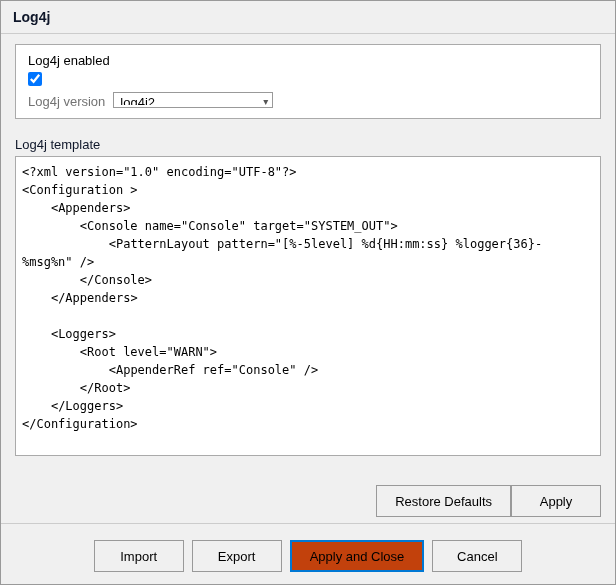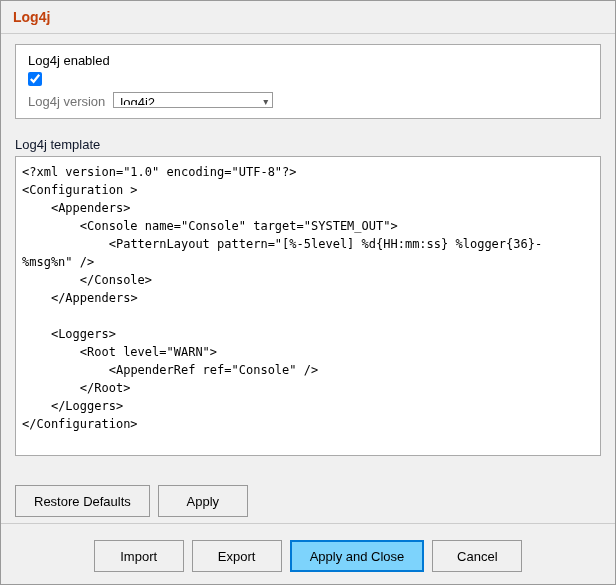--- a/index.html
+++ b/index.html
@@ -17,21 +17,21 @@
       background: #f0f0f0;
       border: 1px solid #999;
       box-shadow: 2px 2px 8px rgba(0,0,0,0.3);
     }
     .dialog-title {
       background: #f0f0f0;
       padding: 8px 12px;
       font-weight: bold;
       font-size: 14px;
       border-bottom: 1px solid #ccc;
-      color: #c2410c;
+      color: #0f172a;
     }
     .dialog-body {
       padding: 10px 14px;
     }
     .section-box {
       border: 1px solid #aaa;
       padding: 8px 12px;
       margin-bottom: 18px;
       background: #fff;
     }
@@ -96,21 +96,21 @@
       font-size: 12px;
       padding: 6px;
       resize: none;
       background: #fff;
       color: #000;
       overflow: auto;
       line-height: 1.5;
     }
     .bottom-buttons-top {
       display: flex;
-      gap: 8px;
+      justify-content: flex-end;
       padding: 6px 14px;
     }
     .divider {
       border: none;
       border-top: 1px solid #ccc;
       margin: 0 0 8px 0;
     }
     .bottom-buttons-main {
       display: flex;
       justify-content: center;
@@ -121,21 +121,21 @@
       padding: 5px 18px;
       font-size: 13px;
       border: 1px solid #999;
       background: #f0f0f0;
       cursor: pointer;
       min-width: 90px;
       height: 32px;
     }
     .btn-primary {
       border: 2px solid #0078d4;
-      background: #7dd3fc;
+      background: #c2410c;
     }
     .enabled-label {
       font-size: 13px;
       color: #000;
       margin-bottom: 4px;
     }
   </style>
 </head>
 <body>
 

